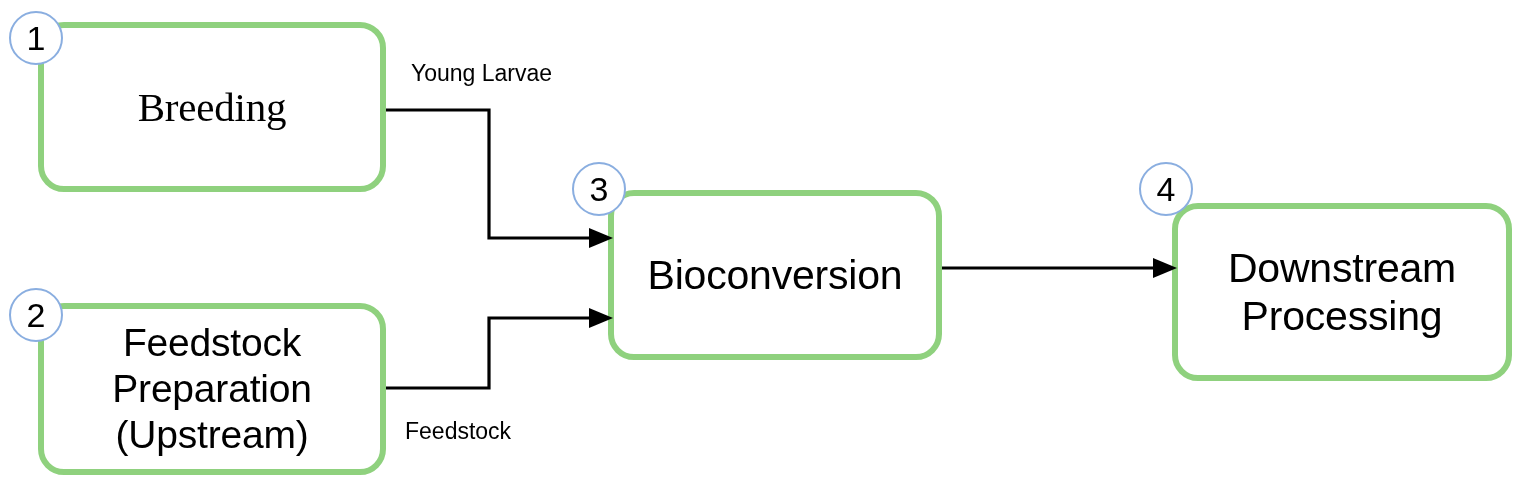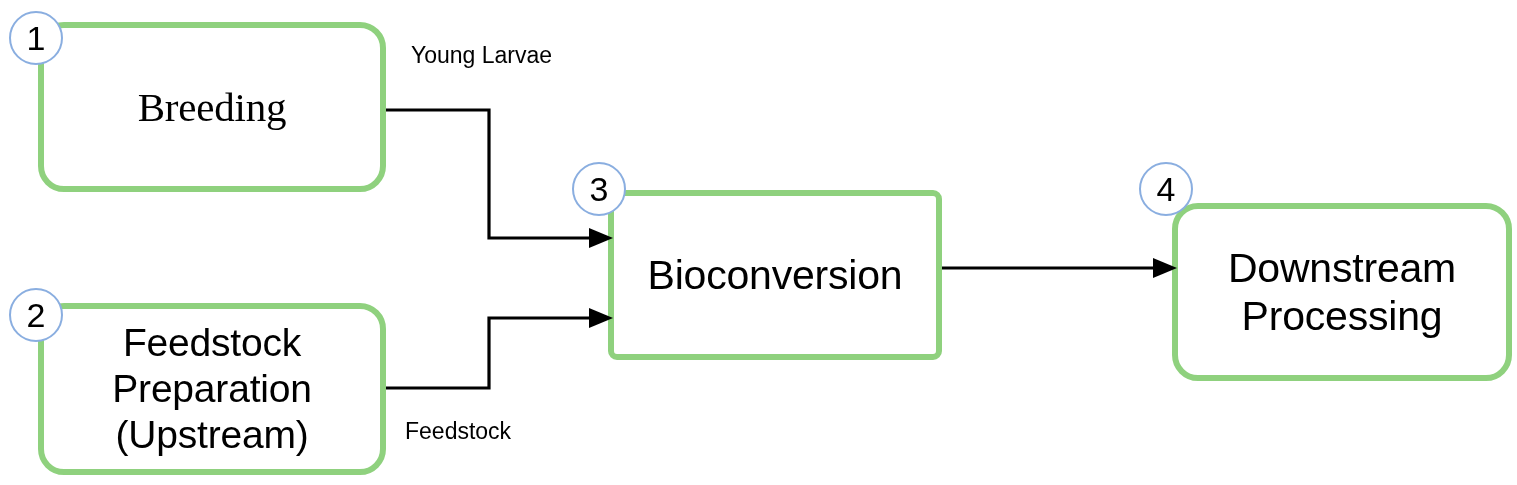--- a/index.html
+++ b/index.html
@@ -43,21 +43,20 @@
     left: 38px; top: 22px; width: 348px; height: 170px;
     font-size: 41px;
   }
   #box-feedstock {
     left: 38px; top: 303px; width: 348px; height: 172px;
     font-size: 39px;
   }
   #box-bioconversion {
     left: 608px; top: 190px; width: 334px; height: 170px;
     font-size: 41px;
-    border-radius: 9px;
   }
   #box-downstream {
     left: 1172px; top: 203px; width: 340px; height: 178px;
     font-size: 41px;
   }
 
   
   .step-badge {
     position: absolute;
     width: 54px;
@@ -93,21 +92,21 @@
 
   
   .edge-label {
     position: absolute;
     font-size: 23px;
     color: #000000;
     line-height: 1.22;
     white-space: pre-line;
     z-index: 4;
   }
-  #label-young-larvae { left: 411px;  top: 41px;  }
+  #label-young-larvae { left: 411px;  top: 59px;  }
   #label-feedstock    { left: 405px;  top: 417px; }
   #label-mature-frass { left: 955px;  top: 305px; }
 </style>
 </head>
 <body>
 
 <div id="diagram-canvas">
 
   <svg id="connectors" viewBox="0 0 1517 485" width="1517" height="485" xmlns="http://www.w3.org/2000/svg">
 

